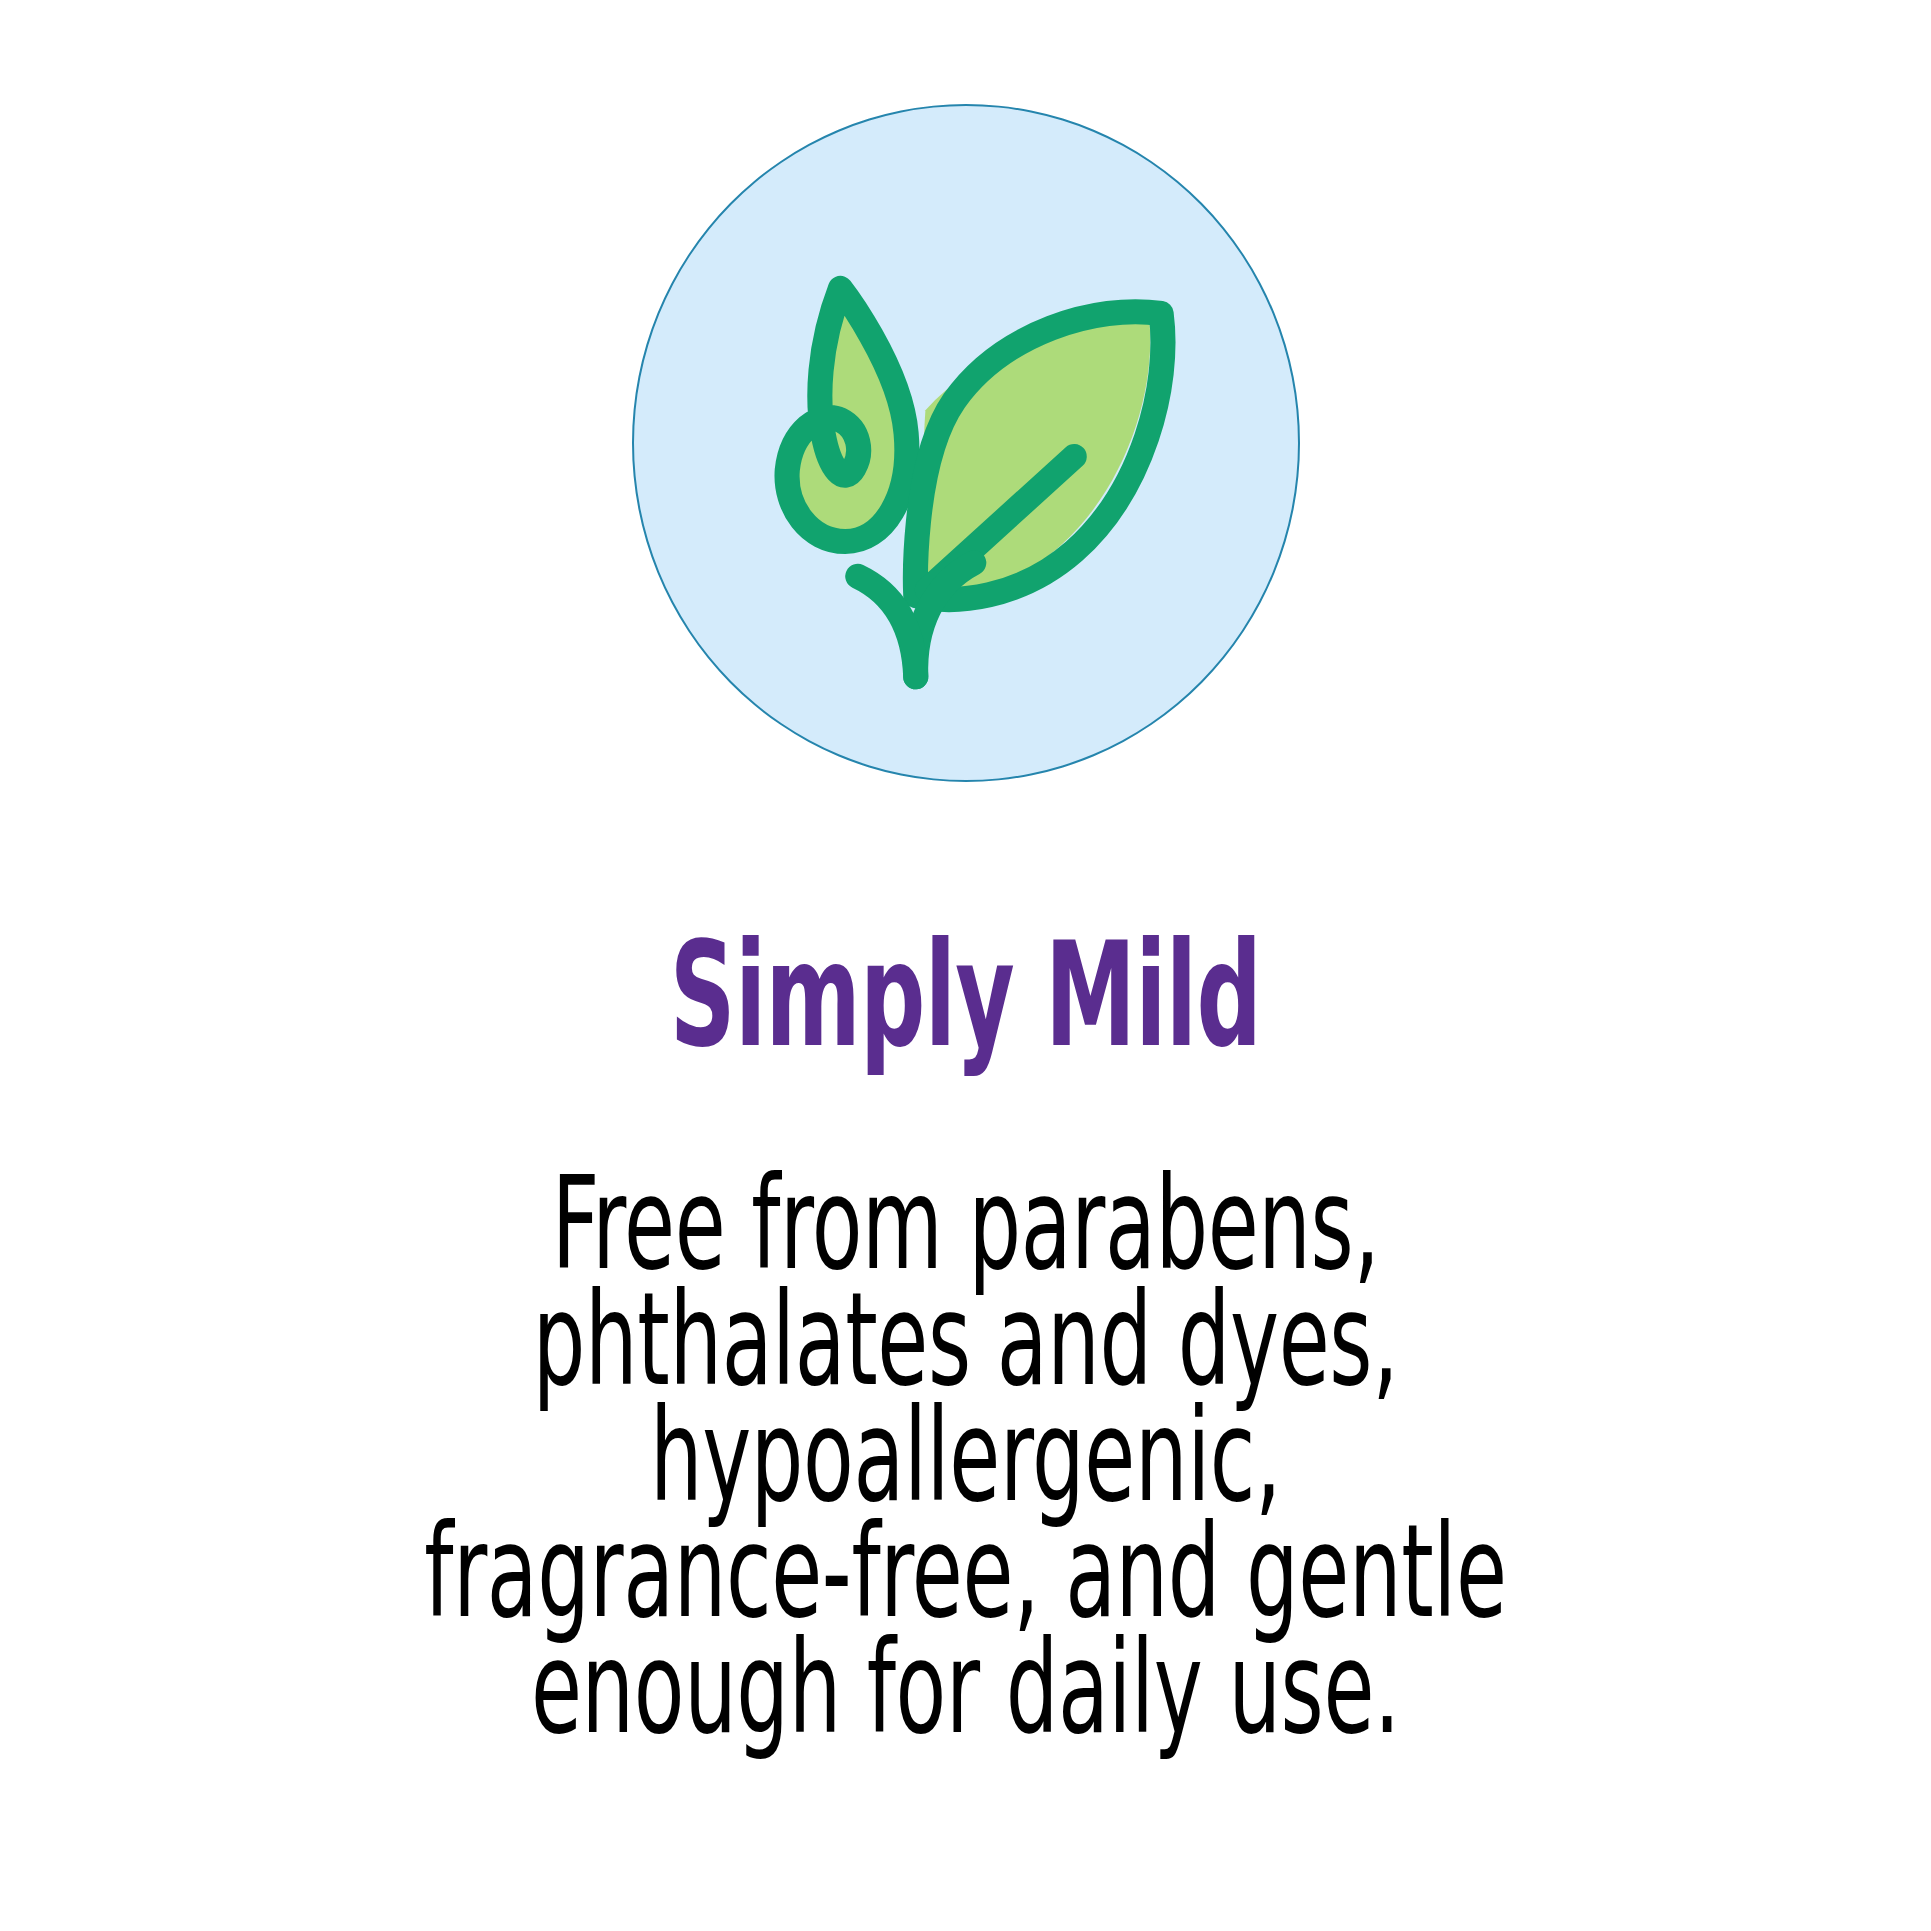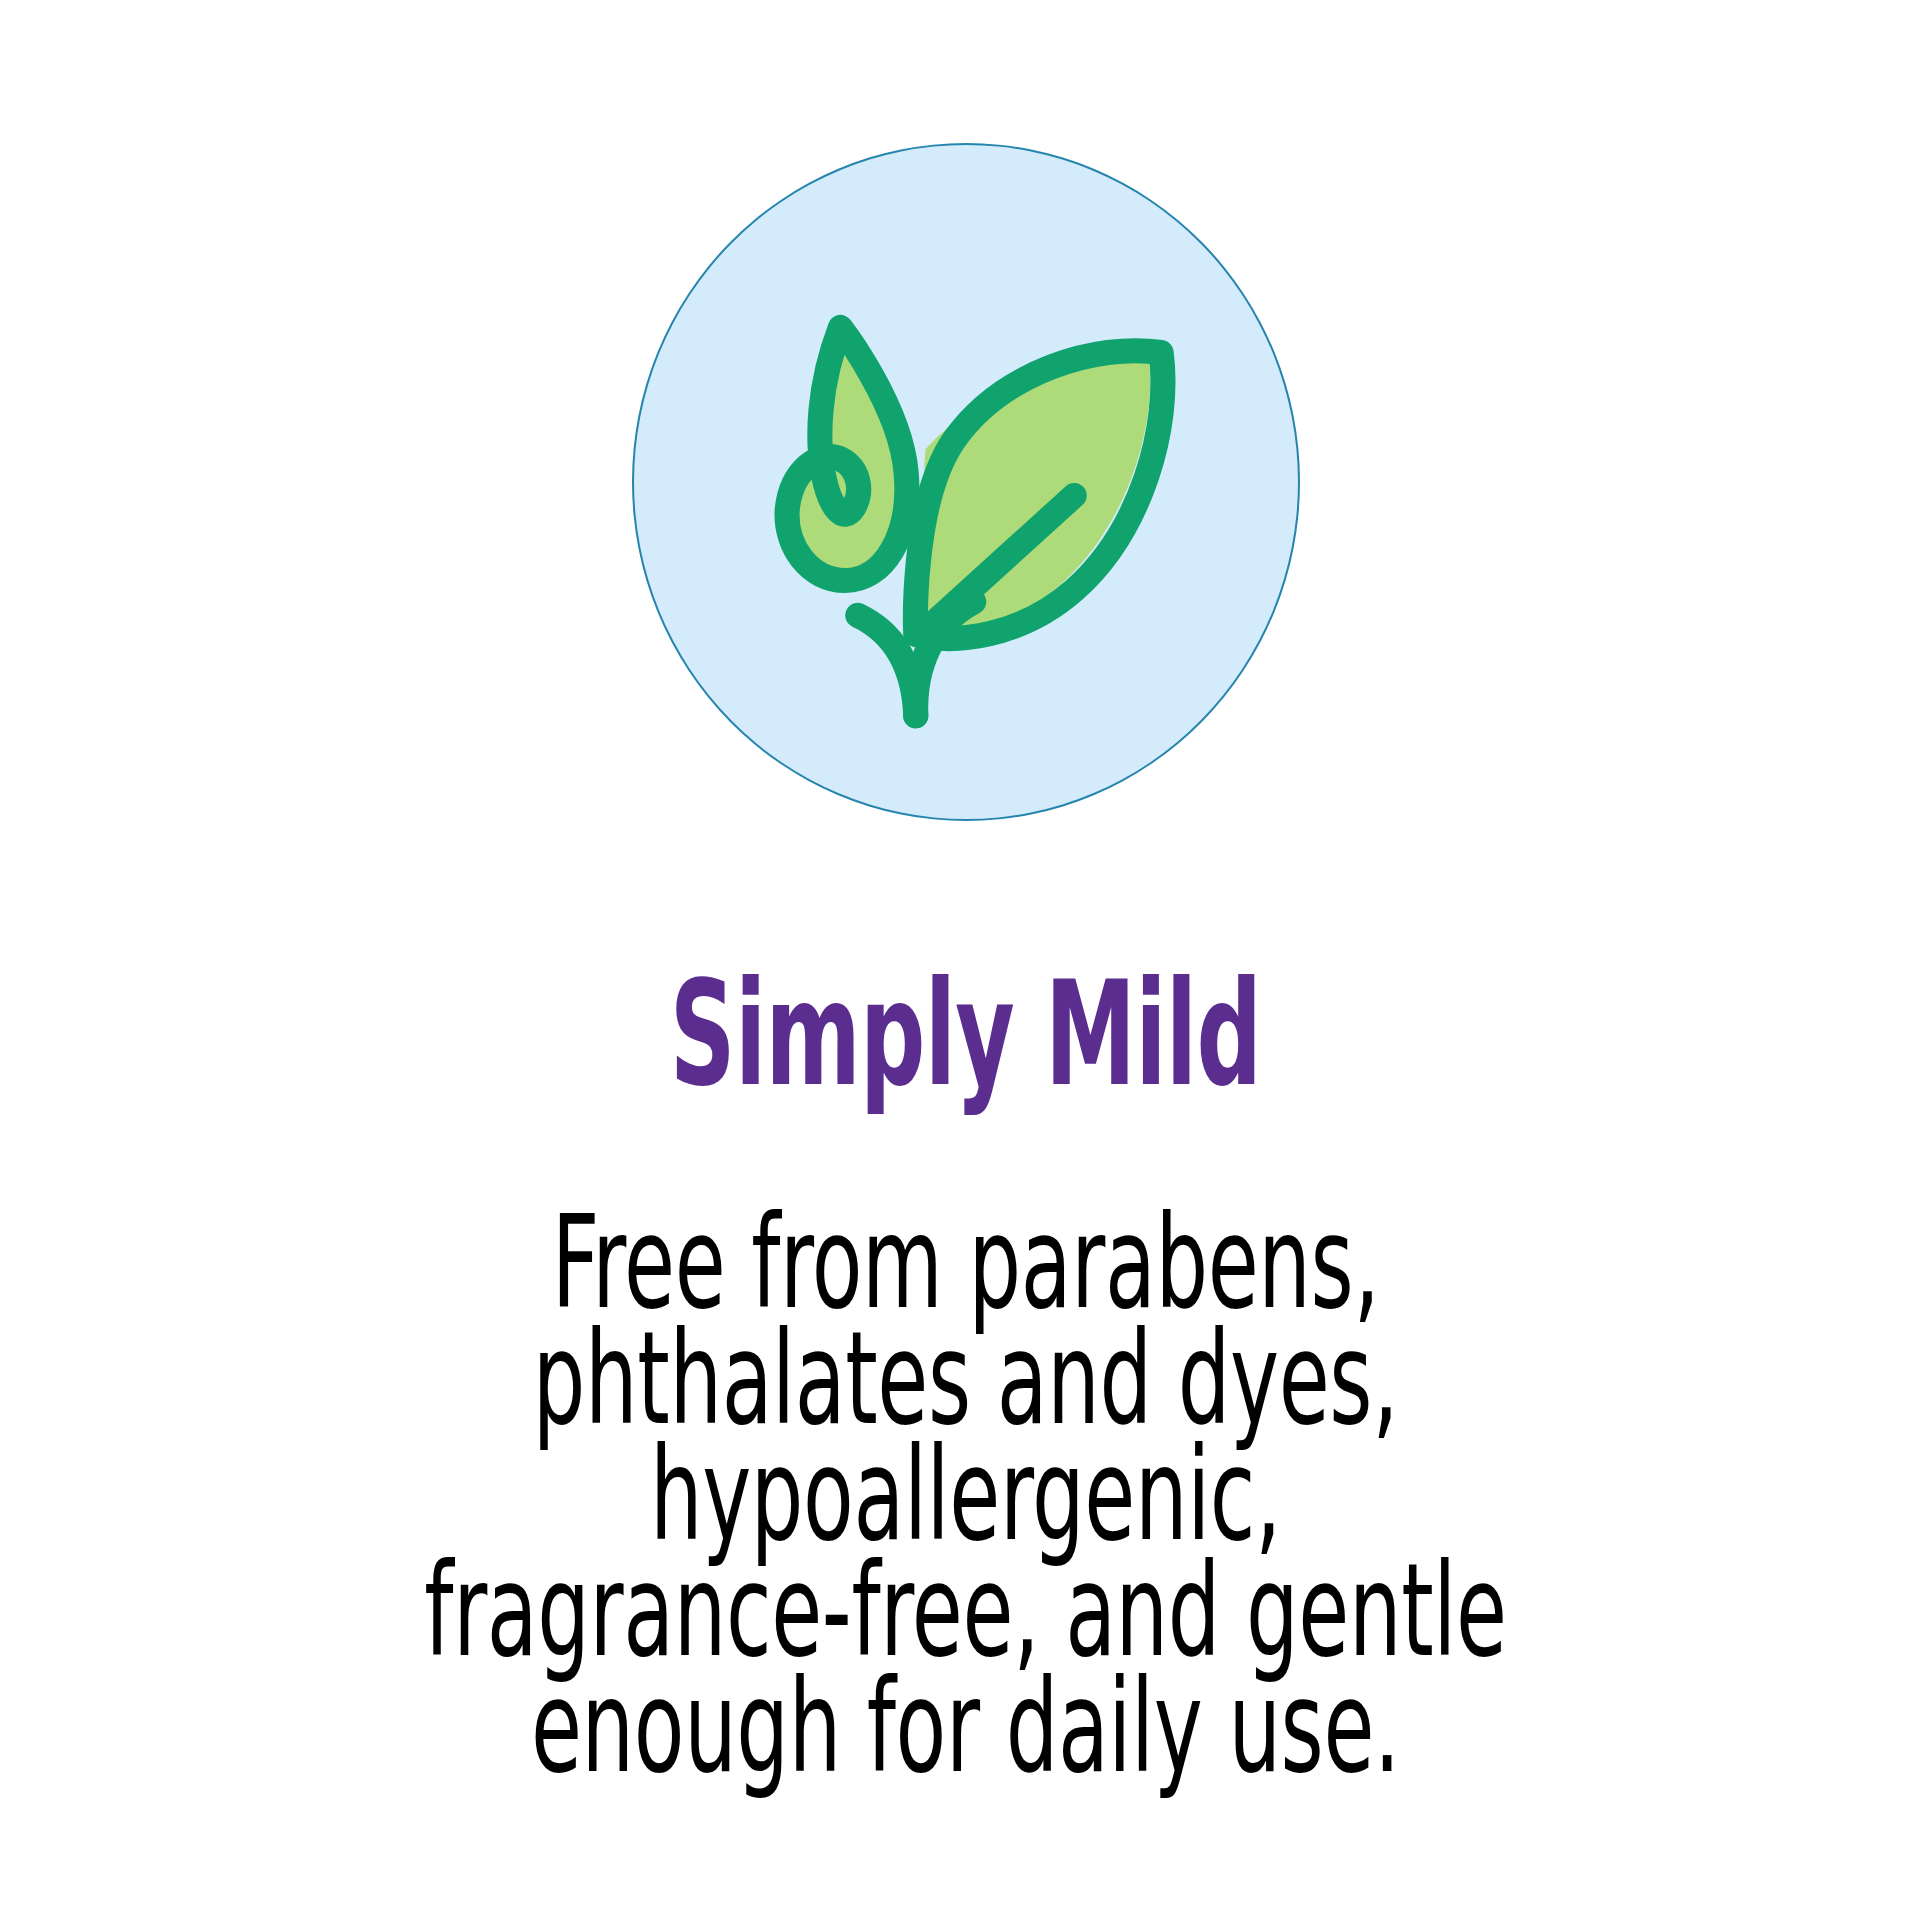--- a/index.html
+++ b/index.html
@@ -13,21 +13,20 @@
     font-family: "Liberation Sans", sans-serif;
     overflow: hidden;
   }
 
   .card {
     position: relative;
     width: 1931px;
     height: 1892px;
     background: #ffffff;
     display: block;
-    margin-top: 39px;
   }
 
   
   .badge-wrap {
     position: absolute;
     left: 0;
     top: 104px;
     width: 1931px;
     height: 682px;
     display: flex;

